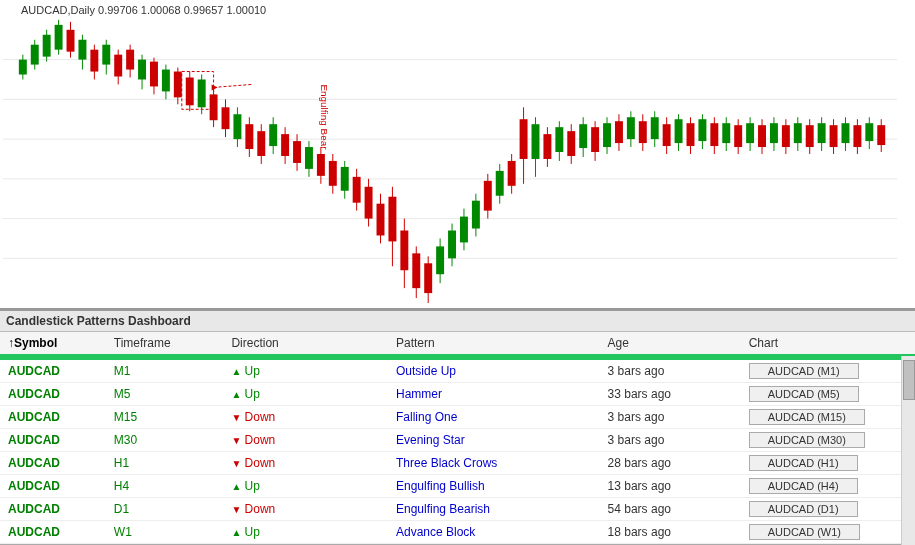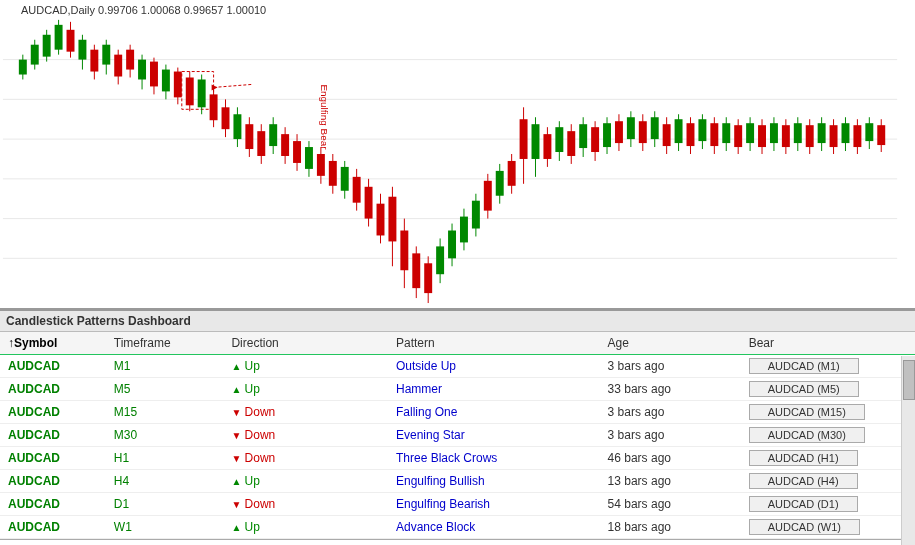--- a/index.html
+++ b/index.html
@@ -66,21 +66,21 @@
     #dashboard-table thead tr {
       background: #f5f5f5;
     }
 
     #dashboard-table th {
       text-align: left;
       padding: 4px 8px;
       font-size: 12px;
       font-weight: normal;
       color: #333;
-      border-bottom: 1px solid #22c55e;
+      border-bottom: 6px solid #22c55e;
       white-space: nowrap;
     }
 
     #dashboard-table th.sort-active {
       color: #000;
       font-weight: bold;
     }
 
     #dashboard-table td {
       padding: 3px 8px;
@@ -383,21 +383,21 @@
   <div id="dashboard-title">Candlestick Patterns Dashboard</div>
   <div id="table-container" style="position:relative;">
     <table id="dashboard-table">
       <thead>
         <tr>
           <th class="col-symbol sort-active">↑Symbol</th>
           <th class="col-tf">Timeframe</th>
           <th class="col-dir">Direction</th>
           <th class="col-pattern">Pattern</th>
           <th class="col-age">Age</th>
-          <th class="col-chart">Bear</th>
+          <th class="col-chart">Chart</th>
           <th style="width:14px;"></th>
         </tr>
       </thead>
       <tbody id="table-body">
       <tr>
     <td class="col-symbol">
       <span class="symbol-text">AUDCAD</span>
     </td>
     <td class="col-tf">
       <span class="tf-text">M1</span>
@@ -496,21 +496,21 @@
     </td>
     <td class="col-dir">
       <span class="dir-down" style="color:#cc0000;">
         <span style="font-size:10px;">▼</span> Down
       </span>
     </td>
     <td class="col-pattern">
       <span class="pattern-text">Three Black Crows</span>
     </td>
     <td class="col-age">
-      <span class="age-text">46 bars ago</span>
+      <span class="age-text">28 bars ago</span>
     </td>
     <td class="col-chart">
       <button class="chart-btn">AUDCAD (H1)</button>
     </td>
     <td style="width:14px;"></td>
   </tr>
           <tr>
     <td class="col-symbol">
       <span class="symbol-text">AUDCAD</span>
     </td>

